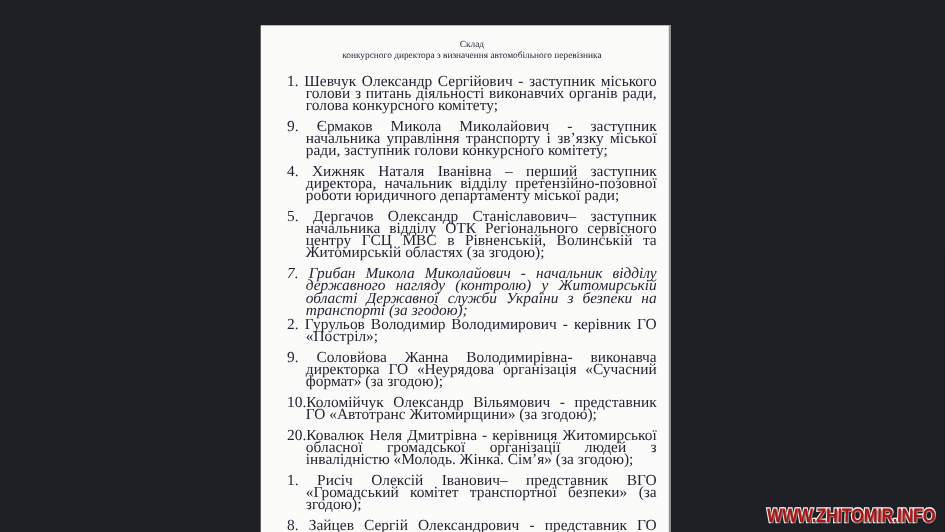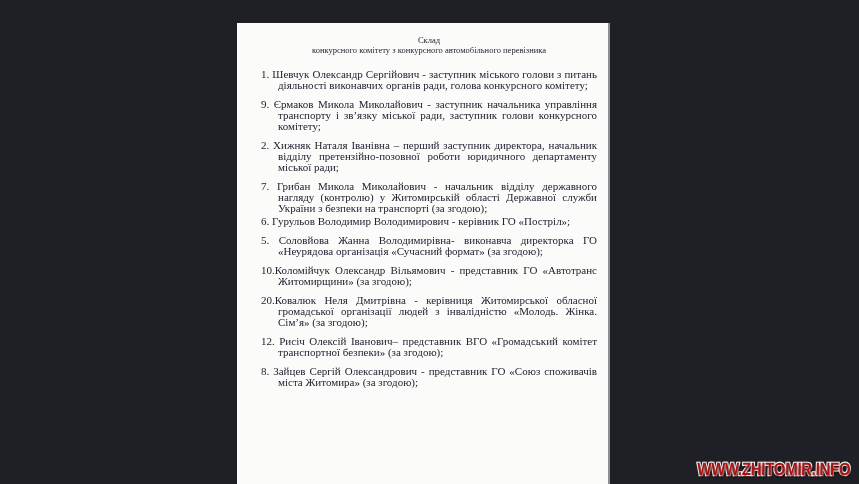--- a/index.html
+++ b/index.html
@@ -23,29 +23,29 @@
   }
   .doc-title {
     text-align:center;
     font-size:8.5px;
     line-height:10.3px;
     margin:4px 0 13px 0;
     color:#232334;
   }
   .doc-list { }
   .doc-item {
-    font-size:11px;
+    font-size:14px;
     line-height:11px;
     text-align:justify;
     padding-left:17px;
     text-indent:-17px;
     margin:0 0 8px 0;
     color:#232334;
   }
-  .doc-item.tight { margin-bottom:2px; }
+  .doc-item.tight { margin-bottom:2px;font-style:italic; }
   .watermark {
     position:absolute;
     right:9px; bottom:5px;
     font-family:"Liberation Sans", sans-serif;
     font-weight:bold;
     font-size:15px;
     letter-spacing:-0.3px;
     color:#a81414;
     -webkit-text-stroke:2px #f2f2f2;
     paint-order:stroke fill;
@@ -55,29 +55,30 @@
     white-space:nowrap;
   }
 </style>
 </head>
 <body>
 
 <div class="stage">
   <div class="paper">
     <div class="doc-title">
       <div>Склад</div>
-      <div>конкурсного комітету з конкурсного автомобільного перевізника</div>
+      <div>конкурсного директора з визначення автомобільного перевізника</div>
     </div>
     <div class="doc-list">
       <div class="doc-item">1. Шевчук Олександр Сергійович - заступник міського голови з питань діяльності виконавчих органів ради, голова конкурсного комітету;</div>
       <div class="doc-item">9. Єрмаков Микола Миколайович - заступник начальника управління транспорту і зв’язку міської ради, заступник голови конкурсного комітету;</div>
-      <div class="doc-item">2. Хижняк Наталя Іванівна – перший заступник директора, начальник відділу претензійно-позовної роботи юридичного департаменту міської ради;</div>
+      <div class="doc-item">4. Хижняк Наталя Іванівна – перший заступник директора, начальник відділу претензійно-позовної роботи юридичного департаменту міської ради;</div>
+      <div class="doc-item">5. Дергачов Олександр Станіславович– заступник начальника відділу ОТК Регіонального сервісного центру ГСЦ МВС в Рівненській, Волинській та Житомирській областях (за згодою);</div>
       <div class="doc-item tight">7. Грибан Микола Миколайович - начальник відділу державного нагляду (контролю) у Житомирській області Державної служби України з безпеки на транспорті (за згодою);</div>
-      <div class="doc-item">6. Гурульов Володимир Володимирович - керівник ГО «Постріл»;</div>
-      <div class="doc-item">5. Соловйова Жанна Володимирівна- виконавча директорка ГО «Неурядова організація «Сучасний формат» (за згодою);</div>
+      <div class="doc-item">2. Гурульов Володимир Володимирович - керівник ГО «Постріл»;</div>
+      <div class="doc-item">9. Соловйова Жанна Володимирівна- виконавча директорка ГО «Неурядова організація «Сучасний формат» (за згодою);</div>
       <div class="doc-item">10.Коломійчук Олександр Вільямович - представник ГО «Автотранс Житомирщини» (за згодою);</div>
       <div class="doc-item">20.Ковалюк Неля Дмитрівна - керівниця Житомирської обласної громадської організації людей з інвалідністю «Молодь. Жінка. Сім’я» (за згодою);</div>
-      <div class="doc-item">12. Рисіч Олексій Іванович– представник ВГО «Громадський комітет транспортної безпеки» (за згодою);</div>
+      <div class="doc-item">1. Рисіч Олексій Іванович– представник ВГО «Громадський комітет транспортної безпеки» (за згодою);</div>
       <div class="doc-item">8. Зайцев Сергій Олександрович - представник ГО «Союз споживачів міста Житомира» (за згодою);</div>
     </div>
   </div>
   <div class="watermark">WWW.ZHITOMIR.INFO</div>
 </div>
 
 </body></html>

